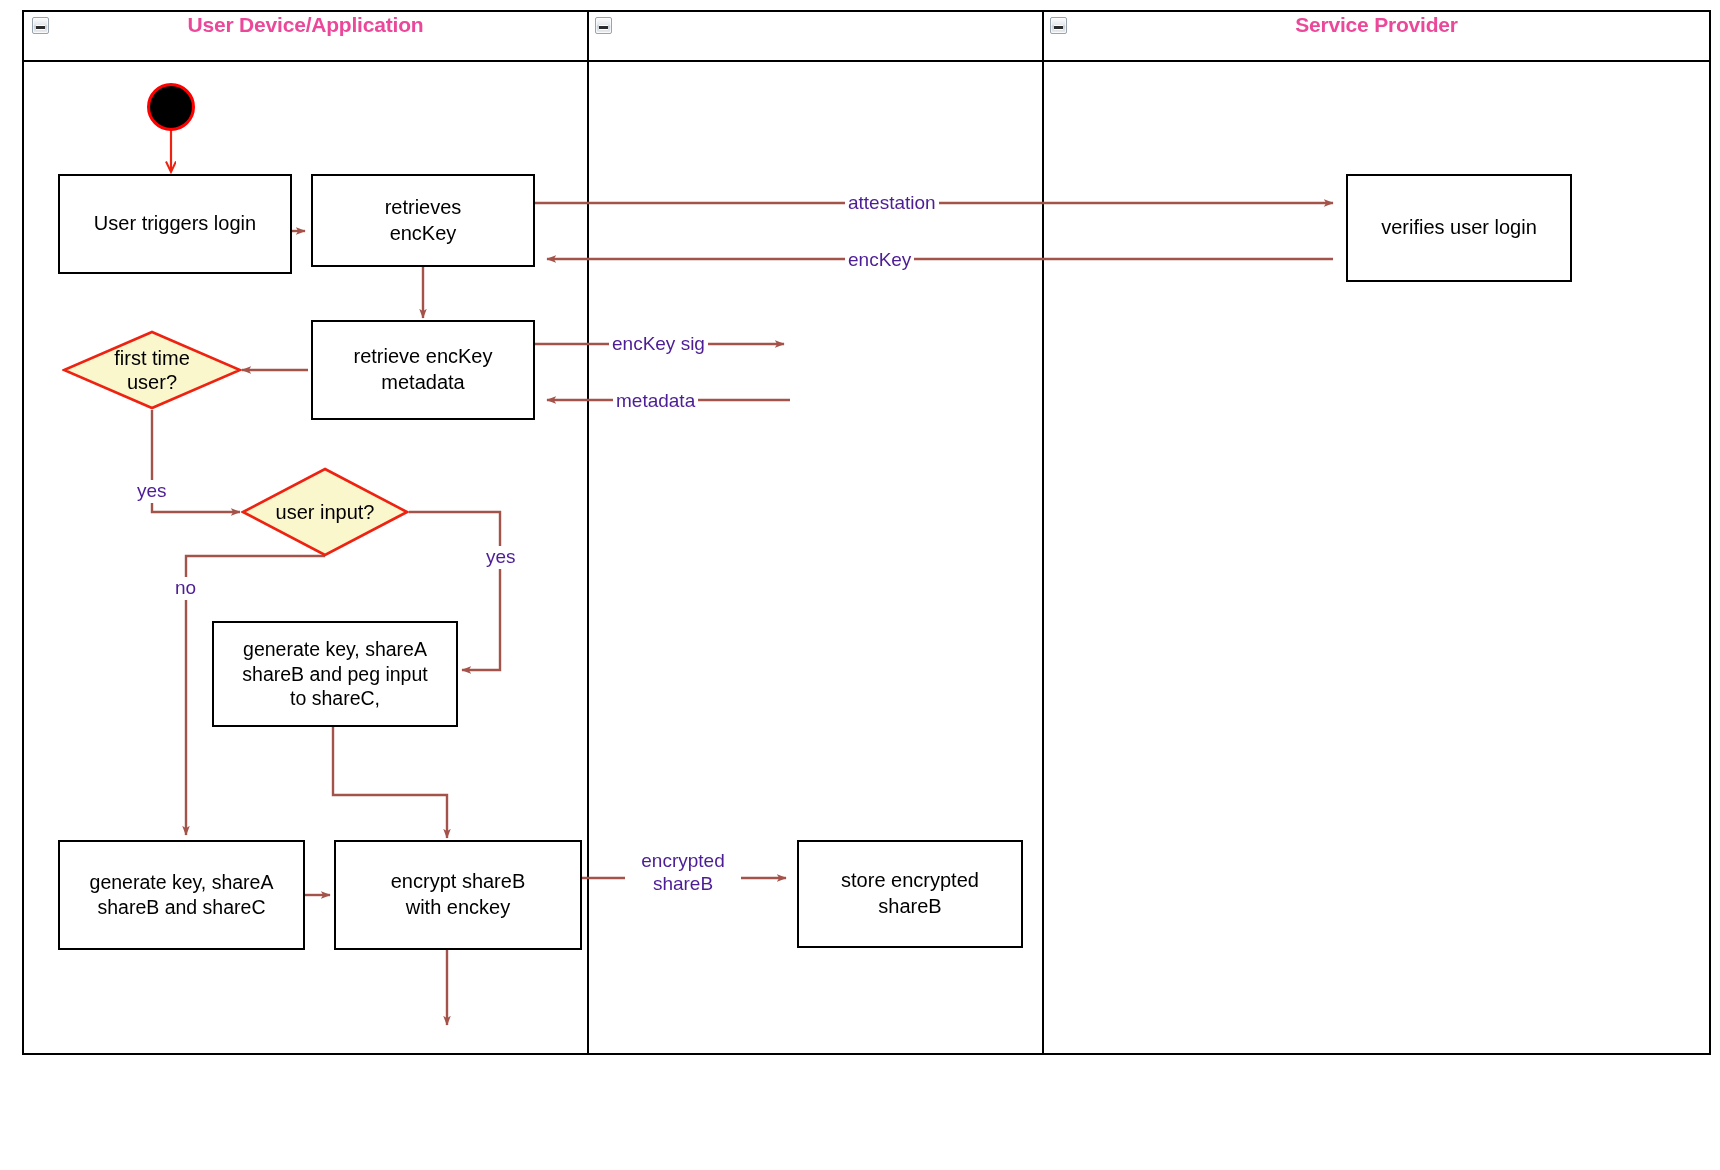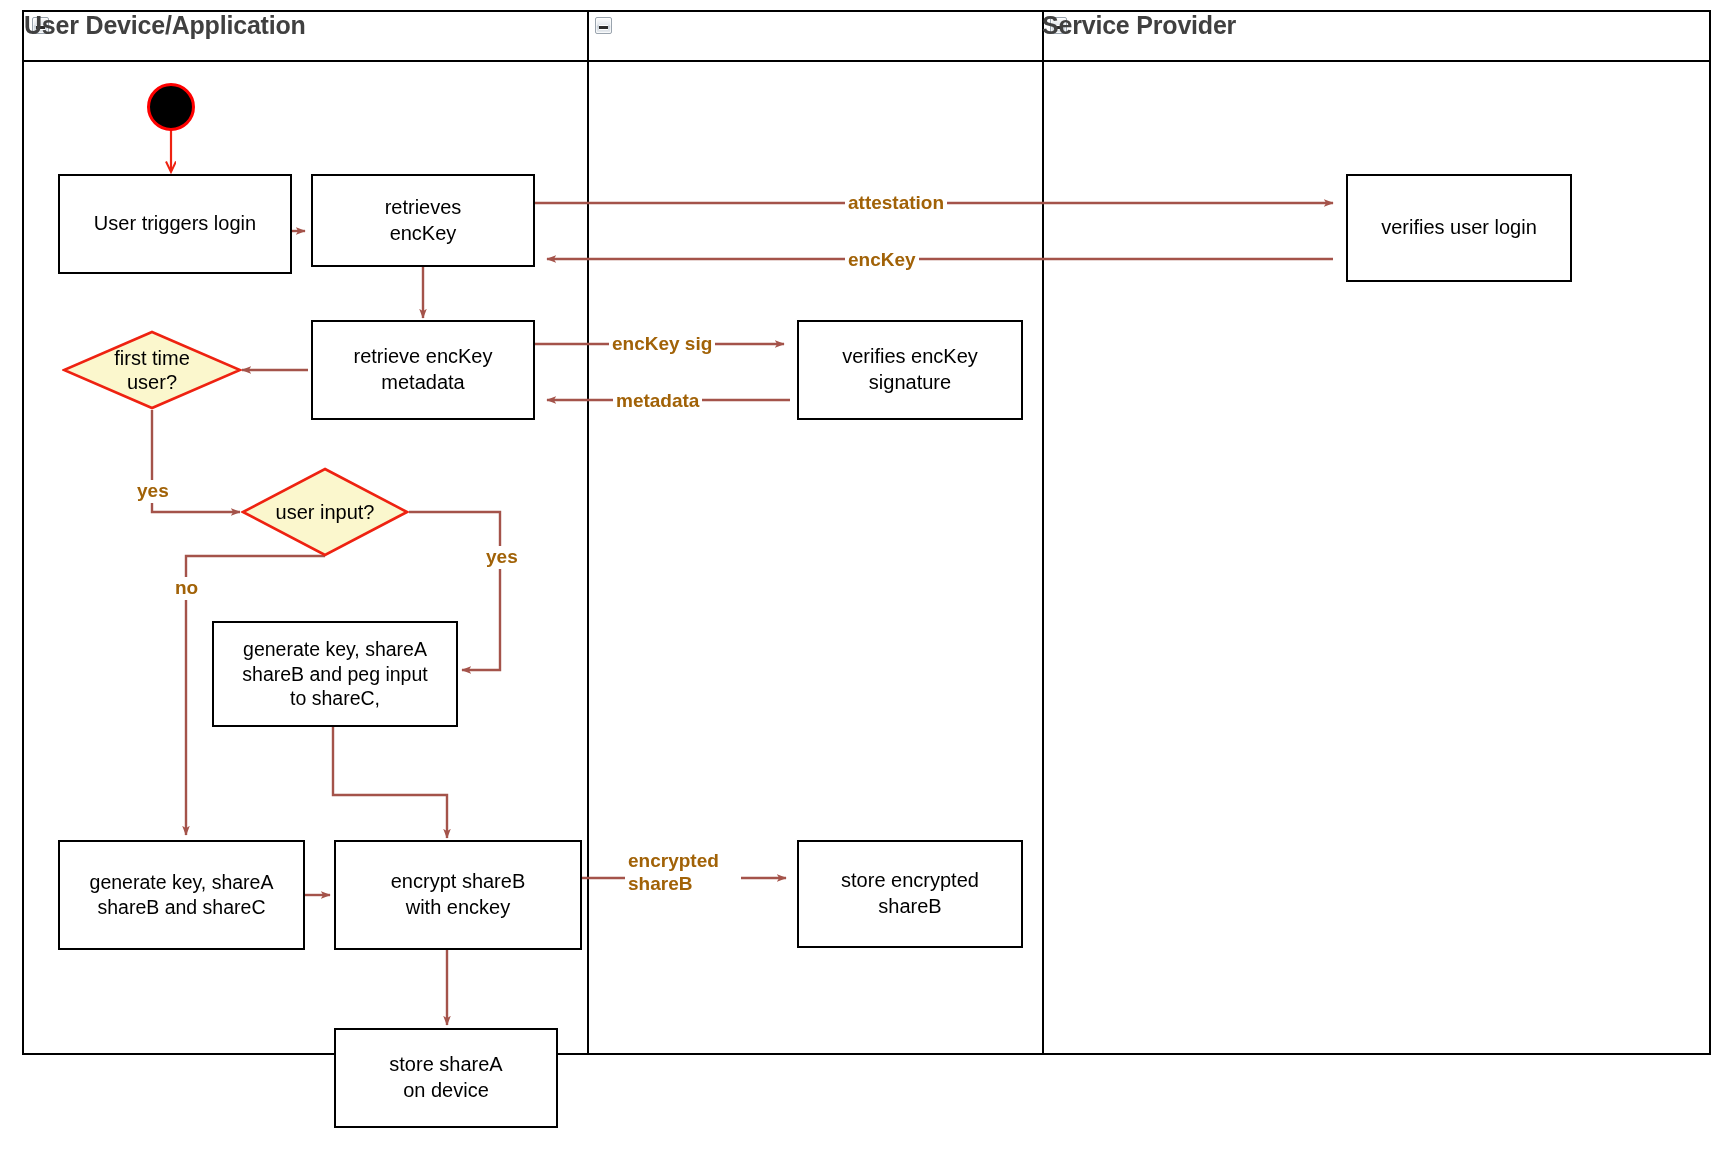--- a/index.html
+++ b/index.html
@@ -40,23 +40,24 @@
     top: 48px;
     width: 100%;
     height: 0;
     border-top: 2px solid #000000;
   }
   .lane-title {
     position: absolute;
     top: 10px;
     height: 30px;
     line-height: 30px;
-    font-size: 25px;
+    text-align: center;
+    font-size: 21px;
     font-weight: bold;
-    color: #404040;
+    color: #ec4899;
     letter-spacing: -0.2px;
   }
   
   .collapse-btn {
     position: absolute;
     top: 17px;
     width: 17px;
     height: 17px;
     box-sizing: border-box;
     border: 1px solid #9aa4ae;
@@ -126,27 +127,26 @@
     position: absolute;
     left: 0;
     top: 0;
     width: 1720px;
     height: 1170px;
     pointer-events: none;
   }
   .edge-label {
     position: absolute;
     font-size: 19px;
-    color: #a16207;
+    color: #4c1d95;
     background: #ffffff;
     line-height: 1.2;
-    text-align: left;
+    text-align: center;
     white-space: pre-line;
     padding: 0 3px;
-    font-weight: bold;
   }
 </style>
 </head>
 <body>
 
 <div id="canvas">
 
   <div class="lane-frame">
     <div class="lane-header-rule"></div>
     <div class="lane-divider" style="left:563px;"></div>
@@ -210,21 +210,20 @@
   <div class="node" style="left:58px; top:174px; width:234px; height:100px;">User triggers login</div>
 
   <div class="node" style="left:311px; top:174px; width:224px; height:93px;">retrieves
 encKey</div>
 
   <div class="node" style="left:1346px; top:174px; width:226px; height:108px;">verifies user login</div>
 
   <div class="node" style="left:311px; top:320px; width:224px; height:100px;">retrieve encKey
 metadata</div>
 
-  <div class="node" style="left:797px; top:320px; width:226px; height:100px;">verifies encKey signature</div>
 
   <div class="decision" style="left:62px; top:330px; width:180px; height:80px;">
     <svg width="180" height="80" viewBox="0 0 180 80">
       <polygon points="90,2 178,40 90,78 2,40" fill="#fbf7cd" stroke="#ee2211" stroke-width="2.6"></polygon>
     </svg>
     <div class="dlabel">first time
 user?</div>
   </div>
 
   <div class="decision" style="left:241px; top:467px; width:168px; height:90px;">
@@ -240,22 +239,20 @@
 
   <div class="node" style="left:58px; top:840px; width:247px; height:110px; font-size:19.5px;">generate key, shareA
 shareB and shareC</div>
 
   <div class="node" style="left:334px; top:840px; width:248px; height:110px;">encrypt shareB
 with enckey</div>
 
   <div class="node" style="left:797px; top:840px; width:226px; height:108px;">store encrypted
 shareB</div>
 
-  <div class="node" style="left:334px; top:1028px; width:224px; height:100px;">store shareA
-on device</div>
 
   <div class="edge-label" style="left:845px; top:192px;">attestation</div>
 
   <div class="edge-label" style="left:845px; top:249px;">encKey</div>
 
   <div class="edge-label" style="left:609px; top:333px;">encKey sig</div>
 
   <div class="edge-label" style="left:613px; top:390px;">metadata</div>
 
   <div class="edge-label" style="left:134px; top:480px;">yes</div>

